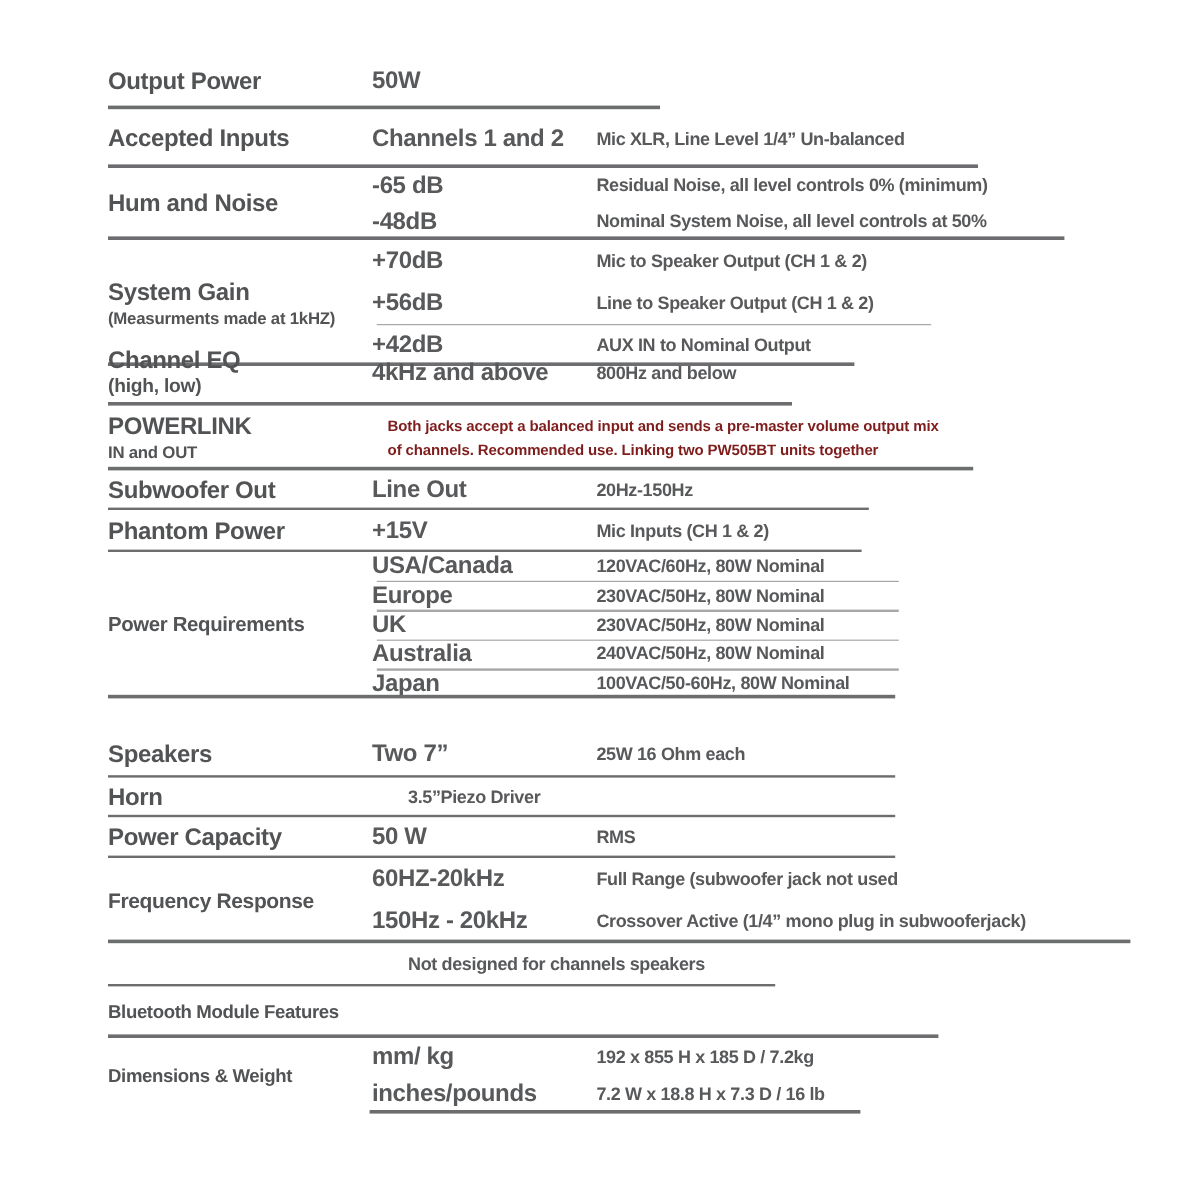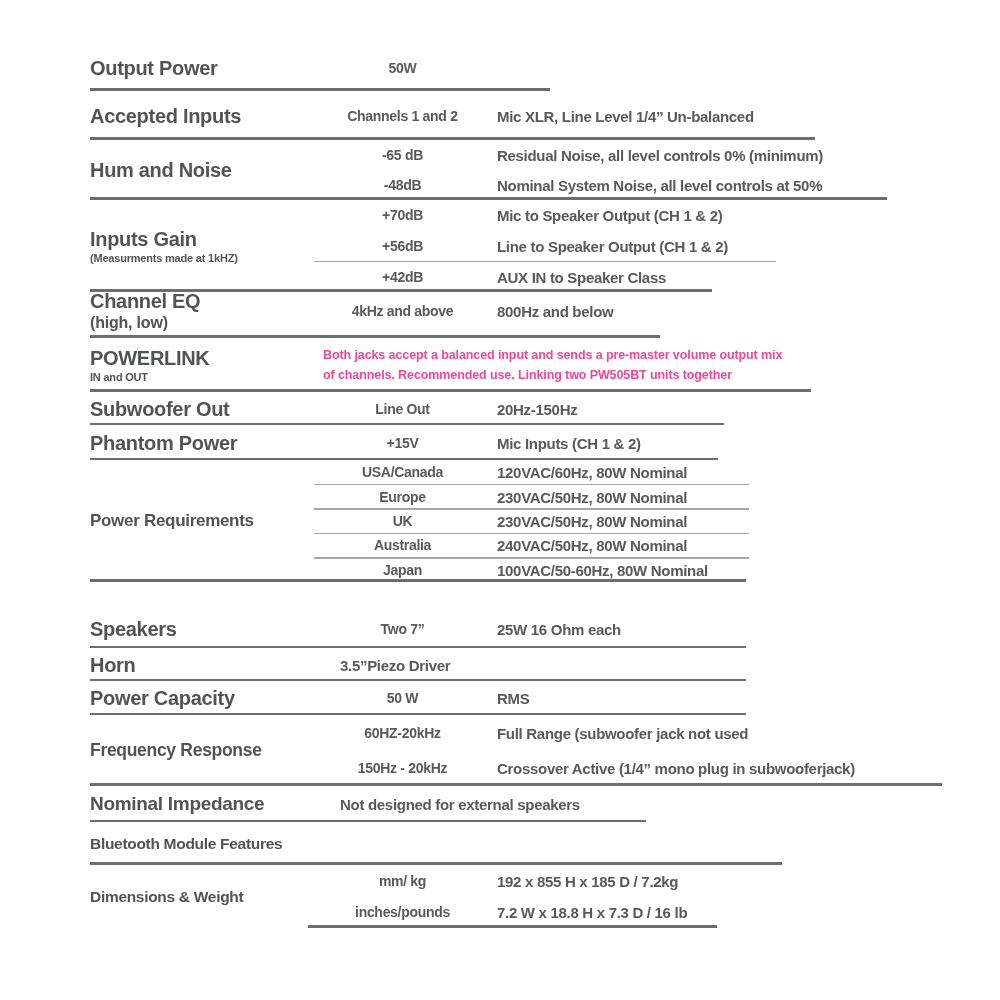--- a/index.html
+++ b/index.html
@@ -6,38 +6,38 @@
   .sheet{
     position:relative;width:1000px;height:1000px;background:#ffffff;overflow:hidden;
     font-family:"Liberation Sans","DejaVu Sans",sans-serif;color:#58595b;
   }
   .row{position:absolute;left:90px;width:880px;}
   .lbl{
     position:absolute;left:0;top:50%;transform:translateY(-50%);
     width:230px;text-align:left;color:#525355;
   }
   .lbl-main{font-size:20px;font-weight:700;letter-spacing:-0.3px;line-height:1.1;}
-  .lbl-sub{font-size:11px;font-weight:600;letter-spacing:-0.2px;margin-top:2px;}
+  .lbl-sub{font-size:14px;font-weight:600;letter-spacing:-0.2px;margin-top:2px;}
   .vals{position:absolute;left:0;top:0;right:0;bottom:0;display:flex;flex-direction:column;}
   .entry{position:relative;flex:1;}
   .c1{
-    position:absolute;left:220px;width:185px;text-align:center;top:50%;transform:translateY(-50%);
-    font-size:14px;font-weight:600;letter-spacing:-0.3px;white-space:nowrap;
+    position:absolute;left:220px;width:185px;text-align:left;top:50%;transform:translateY(-50%);
+    font-size:20px;font-weight:600;letter-spacing:-0.3px;white-space:nowrap;
   }
   .c2{
     position:absolute;left:407px;top:50%;transform:translateY(-50%);
     font-size:15px;font-weight:600;letter-spacing:-0.3px;white-space:nowrap;
   }
   .c-wide{
     position:absolute;left:250px;top:50%;transform:translateY(-50%);
     font-size:15px;font-weight:600;letter-spacing:-0.3px;white-space:nowrap;
   }
   .desc{
     position:absolute;top:50%;transform:translateY(-50%);
-    font-size:12.5px;font-weight:600;letter-spacing:-0.1px;line-height:1.6;color:#ec4899;
+    font-size:12.5px;font-weight:600;letter-spacing:-0.1px;line-height:1.6;color:#7f1d1d;
   }
   .rule{position:absolute;left:0;bottom:0;height:3px;background:#6c6d6f;}
   .rule-partial{position:absolute;bottom:0;height:3px;background:#6c6d6f;}
   .entry.hr-pr::after{
     content:"";position:absolute;left:224px;bottom:-1px;width:435px;height:1.5px;background:#a6a7a9;
   }
   .entry.hr-sg::after{
     content:"";position:absolute;left:224px;bottom:-1px;width:462px;height:1.5px;background:#a6a7a9;
   }
 </style>
@@ -81,37 +81,37 @@
         <div class="c1">-48dB</div>
         <div class="c2">Nominal System Noise, all level controls at 50%</div>
       </div>
     </div>
     <div class="lbl">
       <div class="lbl-main">Hum and Noise</div>
     </div>
     <div class="rule" style="width:797px;"></div>
   </div>
 
-  <div class="row" style="top:200px;height:92px;">
+  <div class="row" style="top:200px;height:105px;">
     <div class="vals">
       <div class="entry">
         <div class="c1">+70dB</div>
         <div class="c2">Mic to Speaker Output (CH 1 &amp; 2)</div>
       </div>
       <div class="entry hr-sg">
         <div class="c1">+56dB</div>
         <div class="c2">Line to Speaker Output (CH 1 &amp; 2)</div>
       </div>
       <div class="entry">
         <div class="c1">+42dB</div>
-        <div class="c2">AUX IN to Speaker Class</div>
-      </div>
-    </div>
-    <div class="lbl">
-      <div class="lbl-main">Inputs Gain</div>
+        <div class="c2">AUX IN to Nominal Output</div>
+      </div>
+    </div>
+    <div class="lbl">
+      <div class="lbl-main">System Gain</div>
       <div class="lbl-sub">(Measurments made at 1kHZ)</div>
     </div>
     <div class="rule" style="width:622px;"></div>
   </div>
 
   <div class="row" style="top:283px;height:55px;">
     <div class="vals">
       <div class="entry">
         <div class="c1">4kHz and above</div>
         <div class="c2">800Hz and below</div>
@@ -236,24 +236,21 @@
         <div class="c2">Crossover Active (1/4” mono plug in subwooferjack)</div>
       </div>
     </div>
     <div class="lbl">
       <div class="lbl-main" style="font-size:17.5px;">Frequency Response</div>
     </div>
     <div class="rule" style="width:852px;"></div>
   </div>
 
   <div class="row" style="top:786px;height:36px;">
-    <div class="c-wide">Not designed for external speakers</div>
-    <div class="lbl">
-      <div class="lbl-main" style="font-size:19px;">Nominal Impedance</div>
-    </div>
+    <div class="c-wide">Not designed for channels speakers</div>
     <div class="rule" style="width:556px;height:2.5px;"></div>
   </div>
 
   <div class="row" style="top:822px;height:43px;">
     <div class="lbl">
       <div class="lbl-main" style="font-size:15.5px;">Bluetooth Module Features</div>
     </div>
     <div class="rule" style="width:692px;"></div>
   </div>
 

